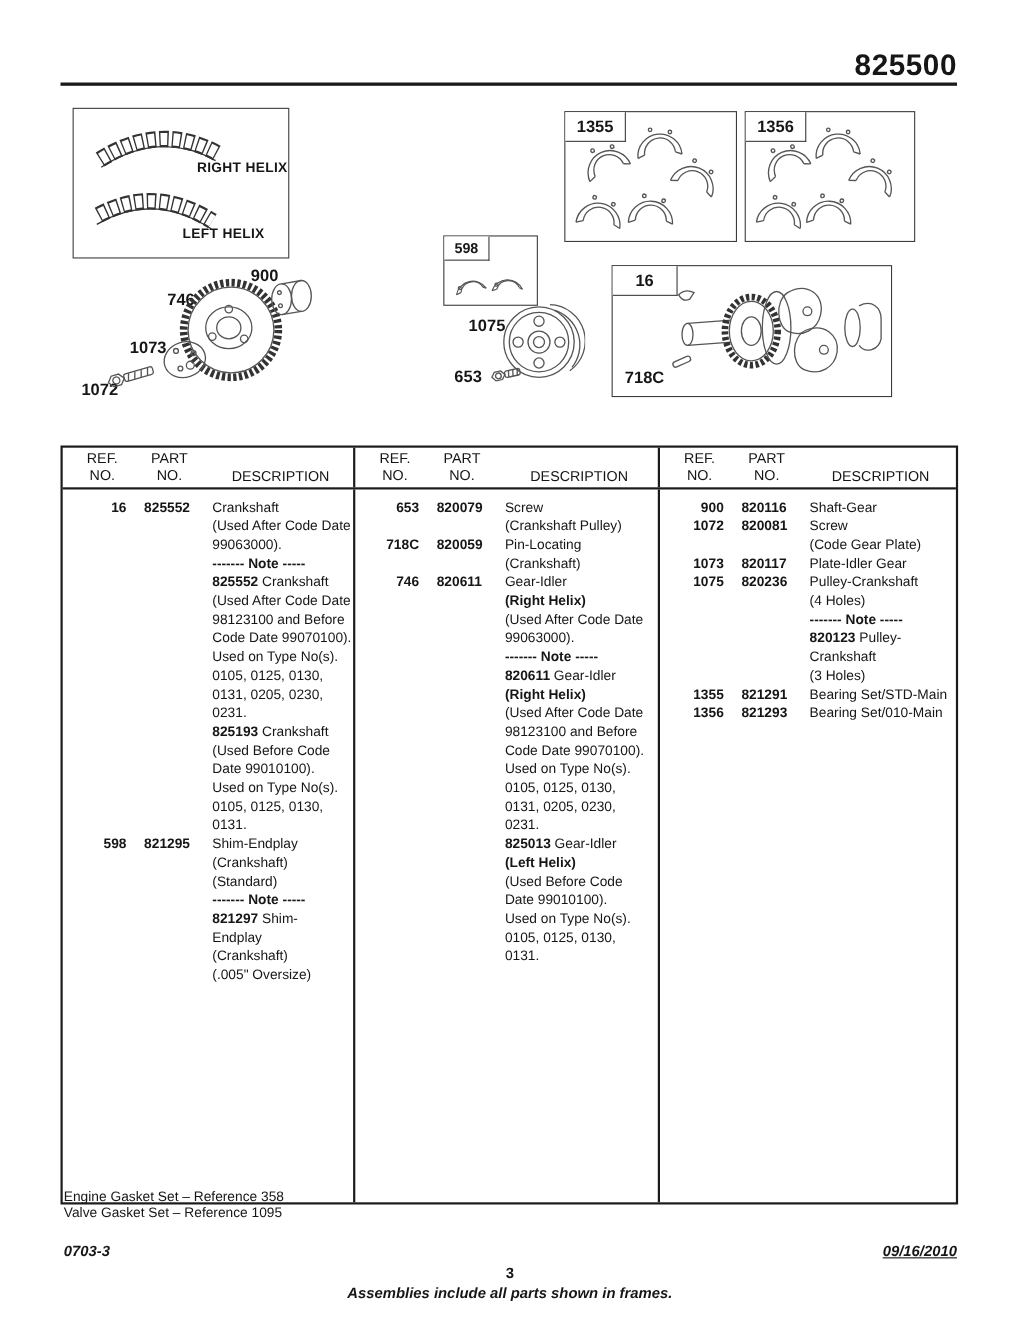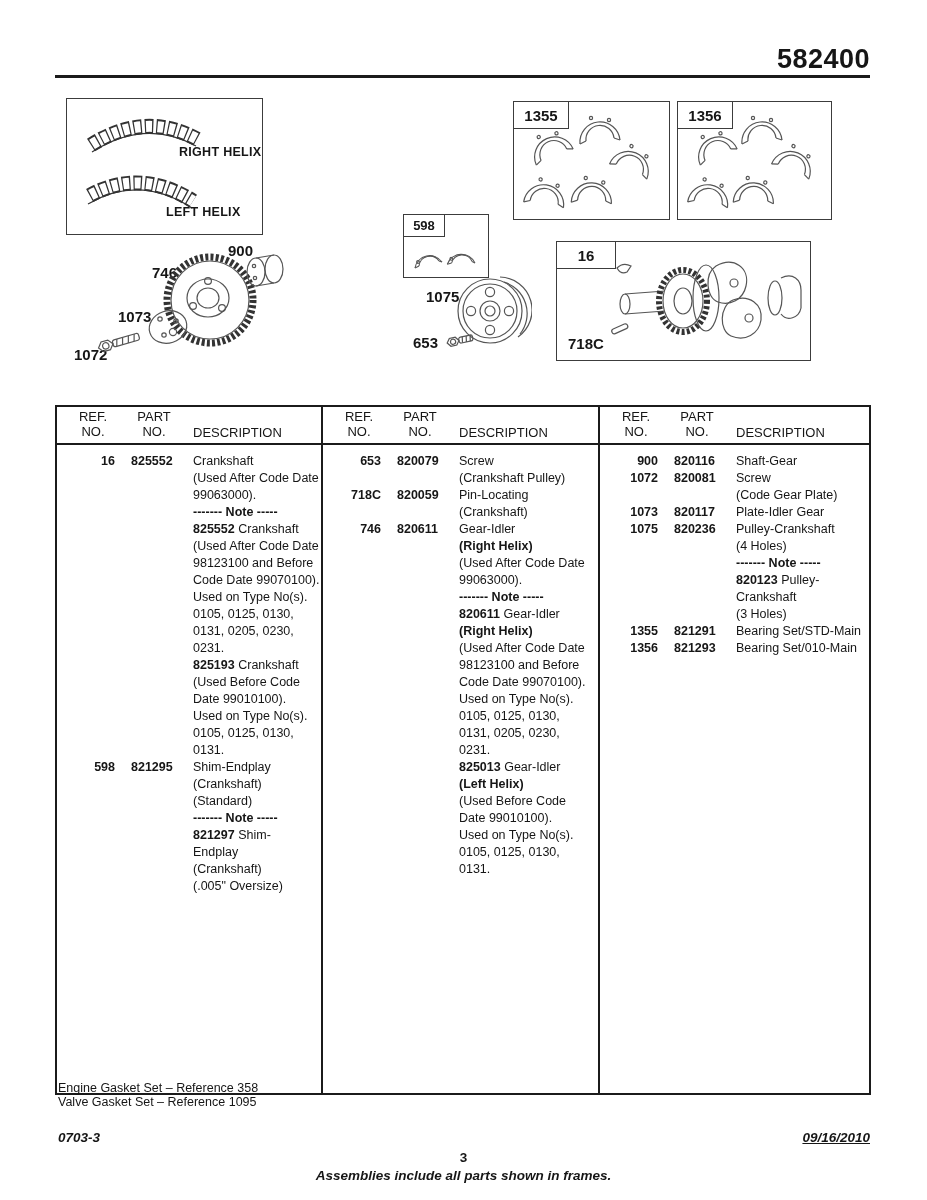--- a/index.html
+++ b/index.html
@@ -21,21 +21,21 @@
 
   
   .parts-table{position:absolute;left:55px;top:388px;width:816px;height:690px;
                border:2px solid #1b1b1b;box-sizing:border-box;display:flex;flex-direction:column;margin-top:17px;}
   .thead{display:grid;grid-template-columns:266px 277px 1fr;border-bottom:2px solid #1b1b1b;height:38px;box-sizing:border-box;}
   .tbody{display:grid;grid-template-columns:266px 277px 1fr;flex:1;}
   .hcell{display:grid;grid-template-columns:44px 58px 1fr;column-gap:10px;padding:3px 4px 2px 14px;box-sizing:border-box;}
   .hcell,.bcol{border-right:2px solid #1b1b1b;}
   .hcell:last-child,.bcol:last-child{border-right:none;}
   .hdr2{font-size:13px;line-height:14.5px;text-align:center;align-self:start;}
-  .hdr-desc{font-size:13px;align-self:end;padding-bottom:1px;}
+  .hdr-desc{font-size:13px;text-align:center;align-self:end;padding-bottom:1px;}
   .bcol{padding:8px 0 0 14px;box-sizing:border-box;overflow:hidden;}
   .entry{display:grid;grid-template-columns:44px 58px 1fr;column-gap:10px;align-items:start;}
   .entry .ref{font-weight:bold;text-align:right;font-size:12.5px;line-height:17px;}
   .entry .part{font-weight:bold;font-size:12.5px;line-height:17px;padding-left:6px;}
   .entry .desc{font-size:12.5px;line-height:17px;}
   .dline{white-space:nowrap;}
   .b{font-weight:bold;}
 
   
   .gasket-notes{position:absolute;left:58px;top:1081px;font-size:12.5px;line-height:14px;}
@@ -62,21 +62,21 @@
     <g id="shim" stroke="#555" fill="none" stroke-width="1.1">
       <path d="M3,21 A15,15 0 0 1 30,15"></path>
       <path d="M7,19 A11,11 0 0 1 27,14"></path>
       <line x1="3" y1="21" x2="7" y2="19"></line>
       <line x1="30" y1="15" x2="27" y2="14"></line>
       <circle cx="6" cy="15" r="1.4"></circle>
     </g>
   </defs>
 </svg>
 
-<div class="doc-number">582400</div>
+<div class="doc-number">825500</div>
 <div class="top-rule"></div>
 
 <div class="frame" style="left:66px;top:98px;width:195px;height:135px;">
   <svg class="abs" style="left:16px;top:6px;" width="122" height="52" viewBox="0 0 122 52">
     <path d="M8,40 Q62,6 114,34" stroke="#333" stroke-width="15" fill="none" stroke-dasharray="8.5 3"></path>
     <path d="M8,40 Q62,6 114,34" stroke="#fff" stroke-width="11" fill="none" stroke-dasharray="6 5.5" stroke-dashoffset="-1.2"></path>
     <path d="M9,47 Q62,13 113,41" stroke="#333" stroke-width="1.2" fill="none"></path>
   </svg>
   <div class="helix-label" style="left:68px;top:46px;padding-left:44px;">RIGHT HELIX</div>
   <svg class="abs" style="left:12px;top:64px;" width="122" height="52" viewBox="0 0 122 52">

